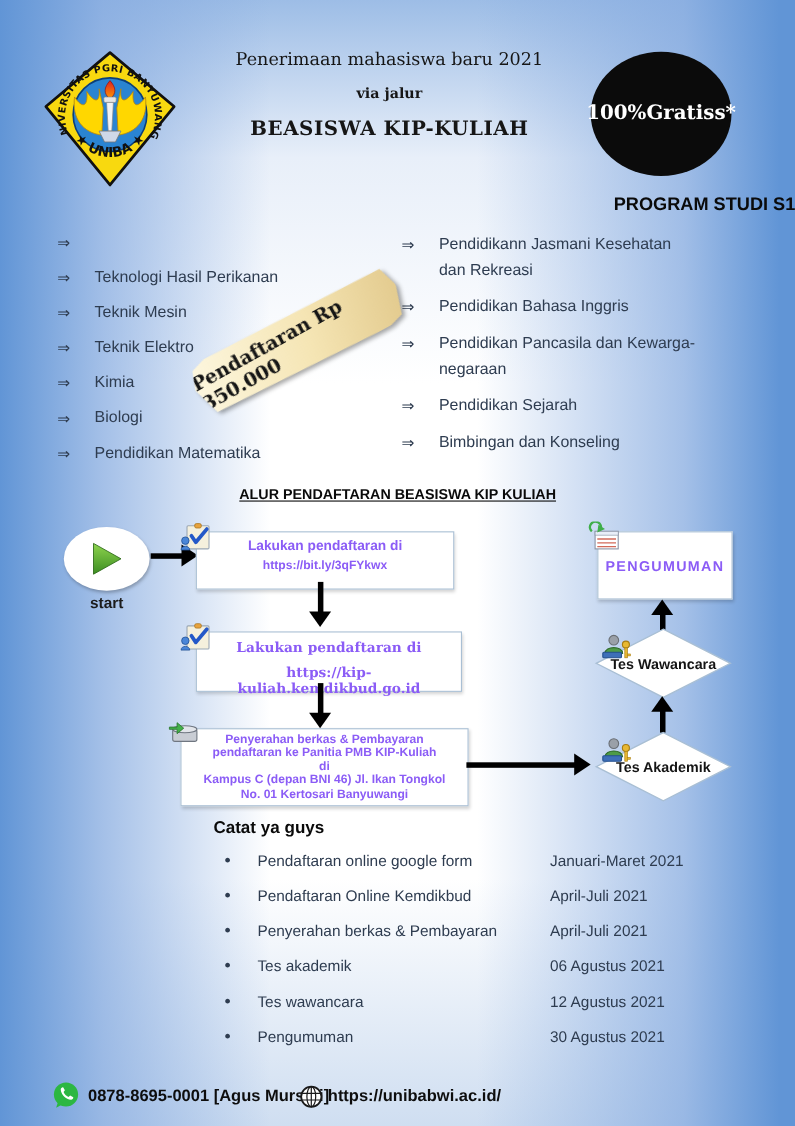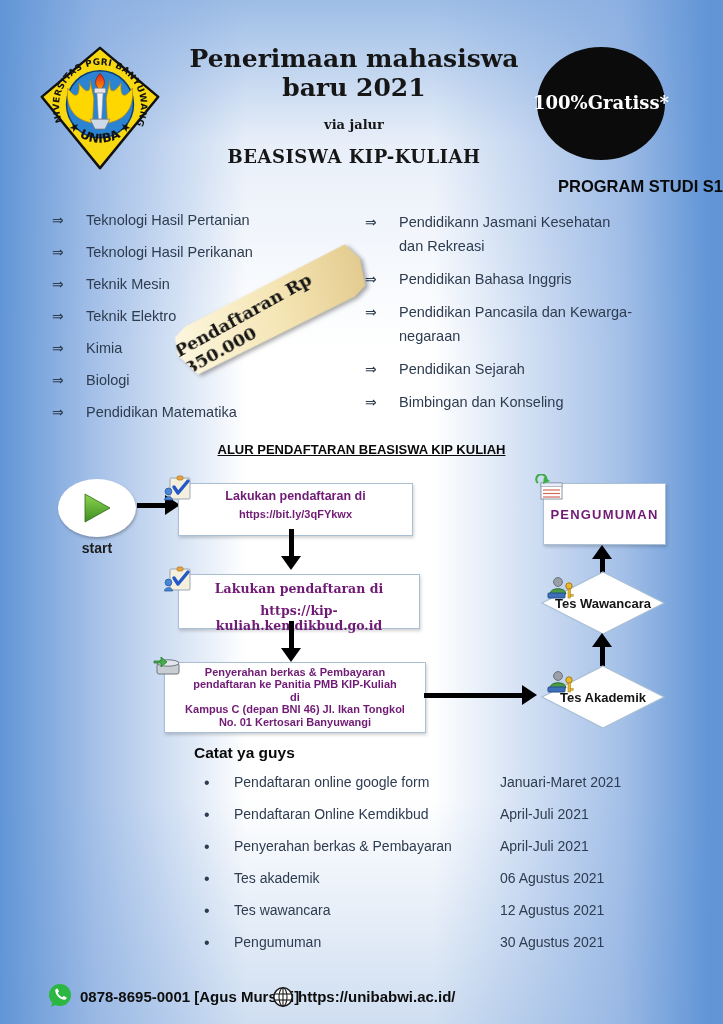--- a/index.html
+++ b/index.html
@@ -6,21 +6,21 @@
   .poster{
     position:relative; width:723px; height:1024px; overflow:hidden;
     font-family:"Liberation Sans", sans-serif;
     background:
       linear-gradient(90deg, #6195d6 0%, rgba(134,171,224,0.75) 13%, rgba(255,255,255,0) 34%, rgba(255,255,255,0) 60%, rgba(134,171,224,0.75) 86%, #6195d6 98%),
       linear-gradient(180deg, #9dbde6 0%, #e8eff9 14%, #ffffff 34%, #ffffff 78%, #cfdeF1 100%);
   }
   .abs{position:absolute;}
   
   .title-block{left:168px; top:44px; width:372px; text-align:center; color:#161616;}
-  .title-1{font-family:"DejaVu Serif", serif; font-weight:bold; font-size:25px;}
+  .title-1{font-family:"DejaVu Serif", serif; font-weight:normal; font-size:16px;}
   .title-2{font-family:"DejaVu Serif", serif; font-weight:bold; font-size:13px; margin-top:15px;}
   .title-3{font-family:"DejaVu Serif", serif; font-weight:bold; font-size:18px; margin-top:14px; letter-spacing:0.5px;}
   .badge{left:537px; top:47px; width:128px; height:113px; background:#0b0b0b; border-radius:50%;
     display:flex; align-items:center; justify-content:center;
     color:#fff; font-family:"DejaVu Serif", serif; font-weight:bold; font-size:18px; line-height:1.6;}
   
   .prog-heading{left:0; top:177px; width:723px; text-align:right; font-weight:bold; font-size:16.5px; color:#0a0a0a;}
   .plist{list-style:none; margin:0; padding:0; color:#2e3c50; font-size:14.5px;}
   .plist li{display:flex; line-height:24px; }
   .plist-left{left:52px; top:208px; width:300px;}
@@ -32,21 +32,21 @@
   .ribbon-wrap{left:168px; top:283px; width:206px; height:56px; transform:rotate(-29deg);
     filter:drop-shadow(2px 3px 2px rgba(0,0,0,0.35));}
   .ribbon{width:100%; height:100%;
     clip-path:polygon(0% 38%, 3% 8%, 10% 0%, 97% 10%, 100% 45%, 96% 92%, 89% 100%, 4% 86%);
     background:linear-gradient(105deg,#fdf7e0 0%, #f5e5b4 55%, #e2c98c 100%);
     display:flex; align-items:center; justify-content:center;
     font-family:"DejaVu Serif", serif; font-weight:bold; font-size:17.5px; color:#151515;}
   
   .flow-heading{left:0; top:442px; width:723px; text-align:center; font-weight:bold; font-size:13px; color:#0a0a0a;text-decoration:underline;}
   .flow-box{background:#fff; border:1px solid #a9bfd4; box-shadow:1px 2px 3px rgba(0,0,0,0.18);
-    text-align:center; color:#701a75;}
+    text-align:center; color:#8b5cf6;}
   .start-ellipse{left:58px; top:479px; width:78px; height:58px; background:#fff; border-radius:50%;
     box-shadow:1px 2px 3px rgba(0,0,0,0.25); display:flex; align-items:center; justify-content:center;}
   .start-label{left:58px; top:540px; width:78px; text-align:center; font-weight:bold; font-size:14px; color:#1c1c1c;}
   .box1{left:178px; top:483px; width:233px; height:46px; padding-top:5px;}
   .box1 .l1{font-weight:bold; font-size:12.5px;}
   .box1 .l2{font-weight:bold; font-size:11px; margin-top:5px;}
   .box2{left:178px; top:574px; width:240px; height:47px; padding-top:6px; font-family:"DejaVu Serif", serif;}
   .box2 .l1{font-weight:bold; font-size:12.5px;}
   .box2 .l2{font-weight:bold; font-size:12.5px; margin-top:7px;}
   .box3{left:164px; top:662px; width:260px; height:66px; padding-top:3px;}
@@ -111,21 +111,20 @@
   <div class="abs badge">
     <div>100%</div>
     <div>Gratiss*</div>
   </div>
 
   <div class="abs prog-heading">PROGRAM STUDI S1</div>
 
   <ul class="abs plist plist-left">
     <li>
         <span class="pl-arrow">⇒</span>
-        <span>Teknologi Hasil Pertanian</span>
       </li>
     <li>
         <span class="pl-arrow">⇒</span>
         <span>Teknologi Hasil Perikanan</span>
       </li>
     <li>
         <span class="pl-arrow">⇒</span>
         <span>Teknik Mesin</span>
       </li>
     <li>

